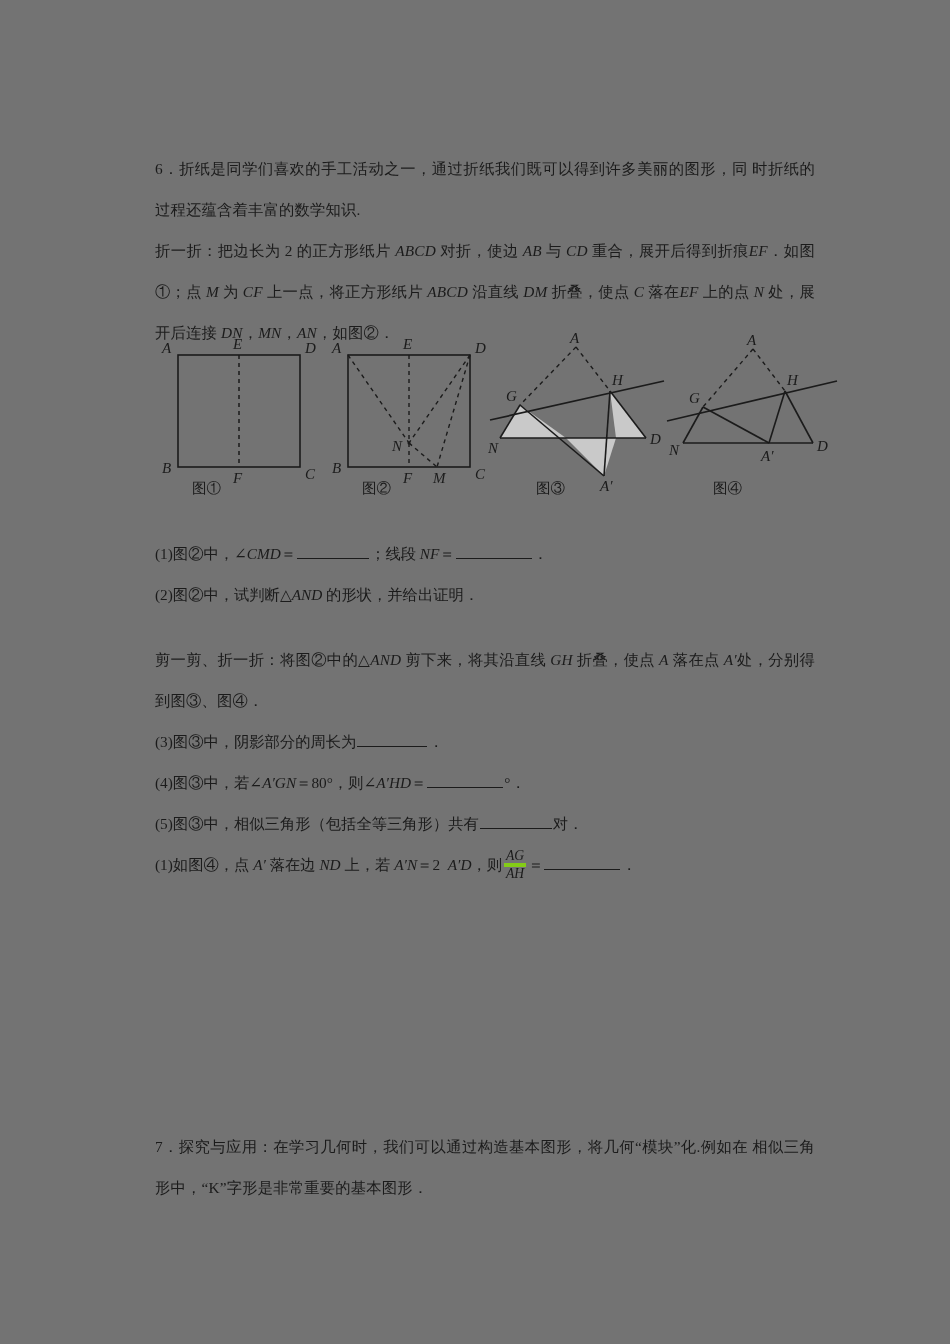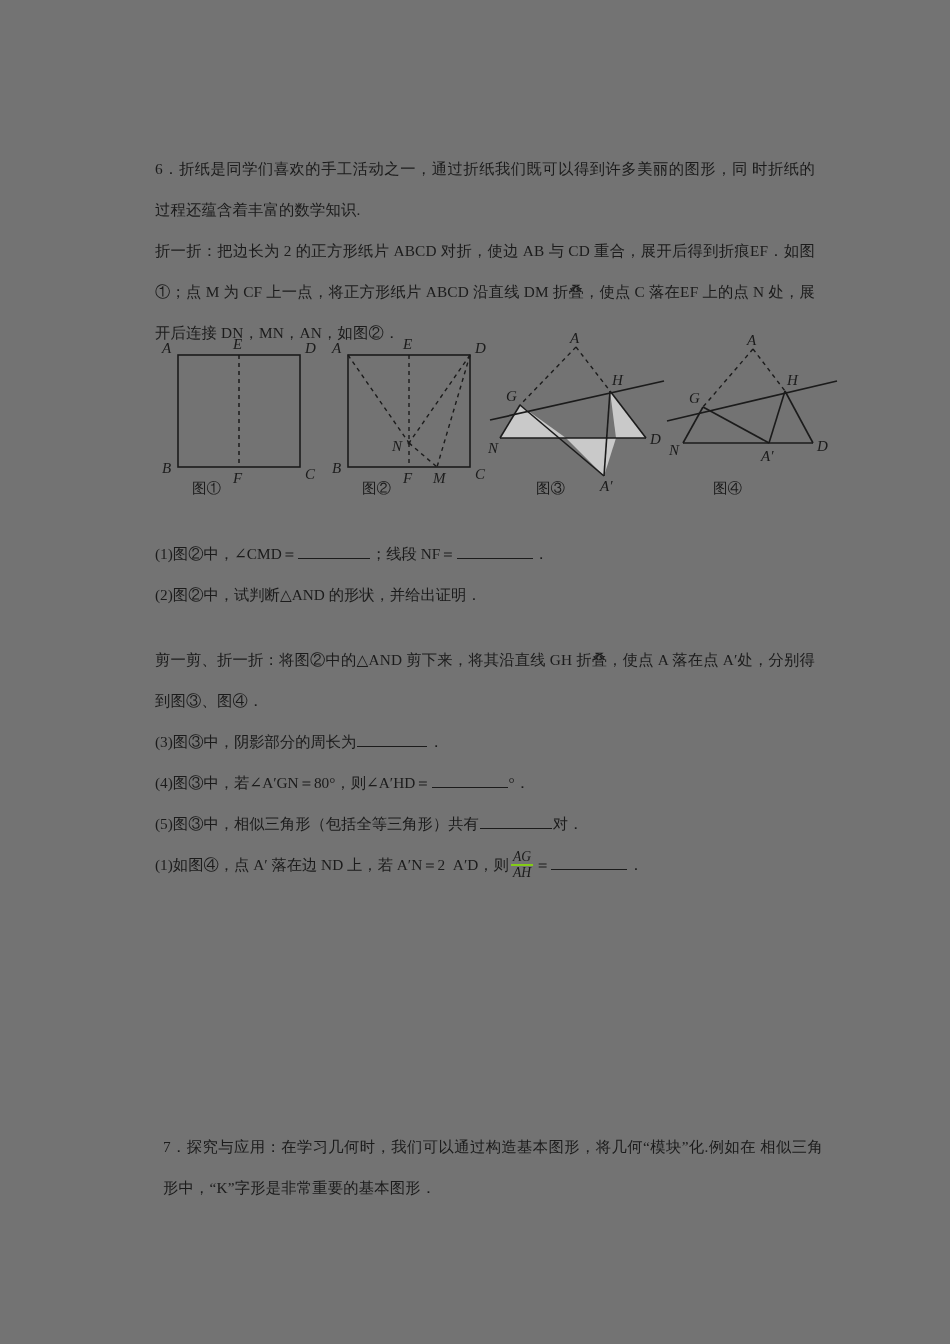--- a/index.html
+++ b/index.html
@@ -31,20 +31,21 @@
   .para {
     font-size: 15.3px;
     line-height: 41px;
     text-align: justify;
     text-justify: inter-ideograph;
     letter-spacing: 0.2px;
     margin: 0;
     color: #1b1b1b;
   }
   .it {
+    font-style: italic;
     font-family: "Liberation Serif", "DejaVu Serif", serif;
   }
   .qline {
     font-size: 15.3px;
     line-height: 41px;
     margin: 0;
     color: #1b1b1b;
     white-space: nowrap;
   }
   .blank {
@@ -85,28 +86,27 @@
     vertical-align: middle;
     text-align: center;
     font-style: italic;
     line-height: 1.08;
     font-size: 13.6px;
     position: relative;
     top: -1px;
     margin: 0 2px;
   }
   .frac .num { display: block; padding: 0 2px; }
-  .frac .den { display: block; padding: 0 2px; border-top: 2px solid #84cc16; }
+  .frac .den { display: block; padding: 0 2px; border-top: 4px solid #84cc16; }
 
   .q7 {
     position: absolute;
     left: 155px;
     top: 1126px;
     width: 660px;
-    margin-left: 8px;
   }
 
   svg text {
     font-family: "Liberation Serif", "DejaVu Serif", serif;
     font-style: italic;
     font-size: 15px;
     fill: #1b1b1b;
   }
 </style>
 </head>

